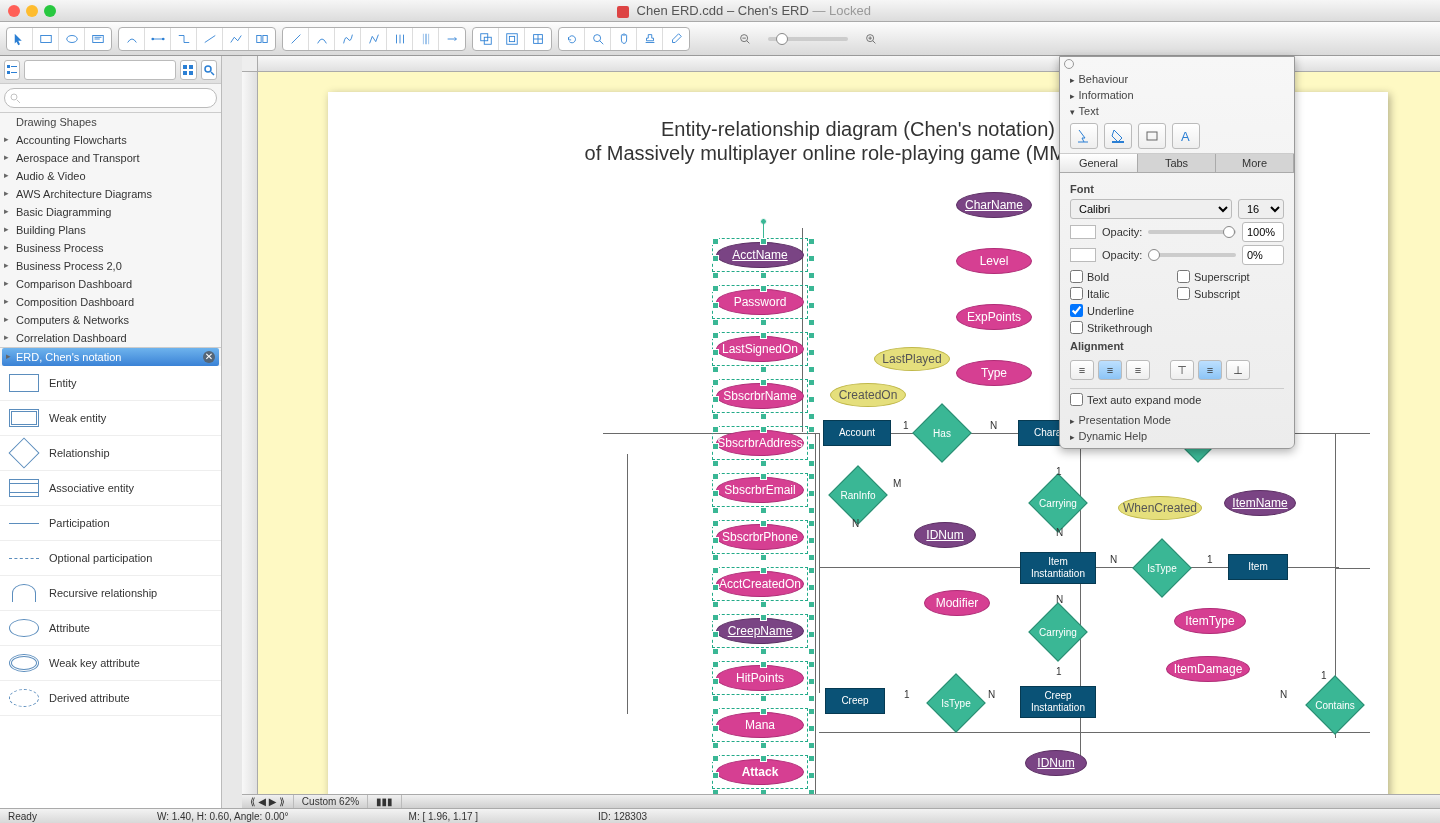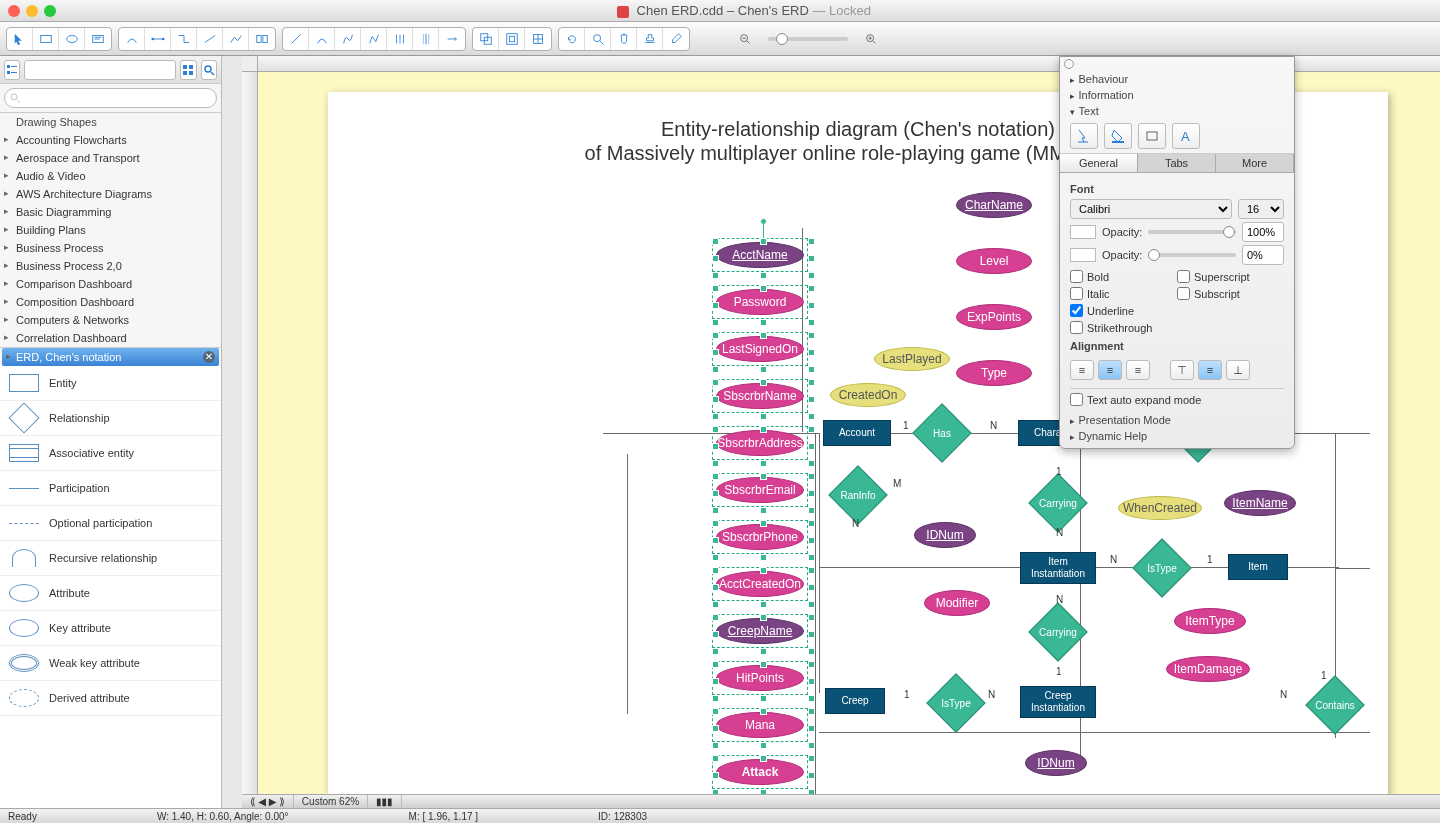--- a/index.html
+++ b/index.html
@@ -347,20 +347,26 @@
     <div class="cat selected">ERD, Chen's notation</div>
     <div class="stencils" id="stencils">
         <div class="stencil">
           <div class="sicon">
             <div class="si-rect"></div>
           </div>
           <span>Entity</span>
         </div>
         <div class="stencil">
           <div class="sicon">
+            <div class="si-dblrect"></div>
+          </div>
+          <span>Weak entity</span>
+        </div>
+        <div class="stencil">
+          <div class="sicon">
             <div class="si-dia"></div>
           </div>
           <span>Relationship</span>
         </div>
         <div class="stencil">
           <div class="sicon">
             <div class="si-striperect"></div>
           </div>
           <span>Associative entity</span>
         </div>
@@ -380,26 +386,20 @@
           <div class="sicon">
             <div class="si-loop"></div>
           </div>
           <span>Recursive relationship</span>
         </div>
         <div class="stencil">
           <div class="sicon">
             <div class="si-oval"></div>
           </div>
           <span>Attribute</span>
-        </div>
-        <div class="stencil">
-          <div class="sicon">
-            <div class="si-oval"></div>
-          </div>
-          <span>Key attribute</span>
         </div>
         <div class="stencil">
           <div class="sicon">
             <div class="si-dbloval"></div>
           </div>
           <span>Weak key attribute</span>
         </div>
         <div class="stencil">
           <div class="sicon">
             <div class="si-dashoval"></div>

